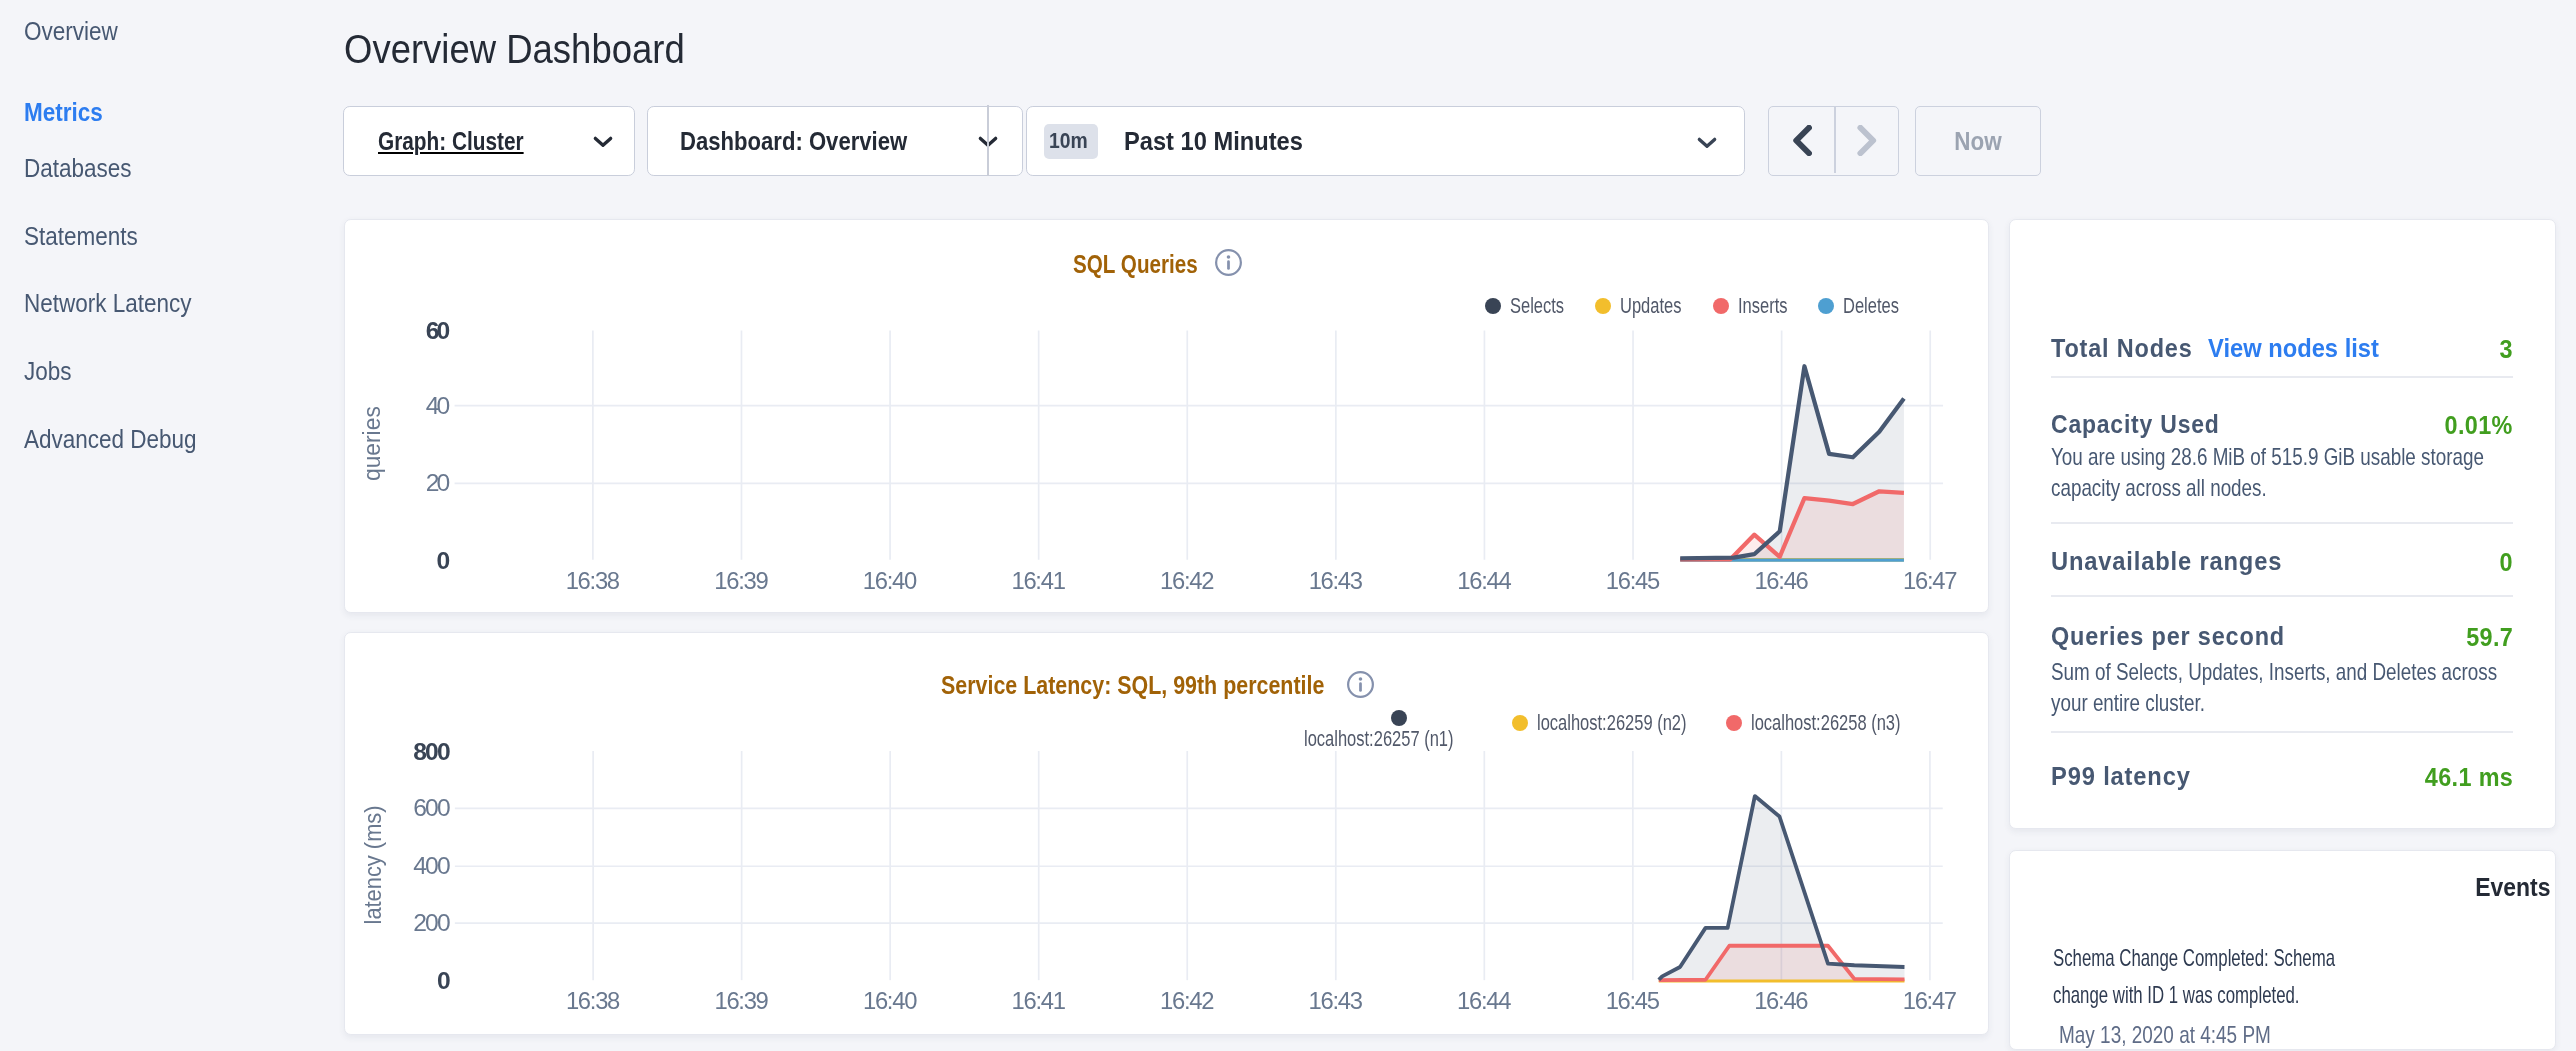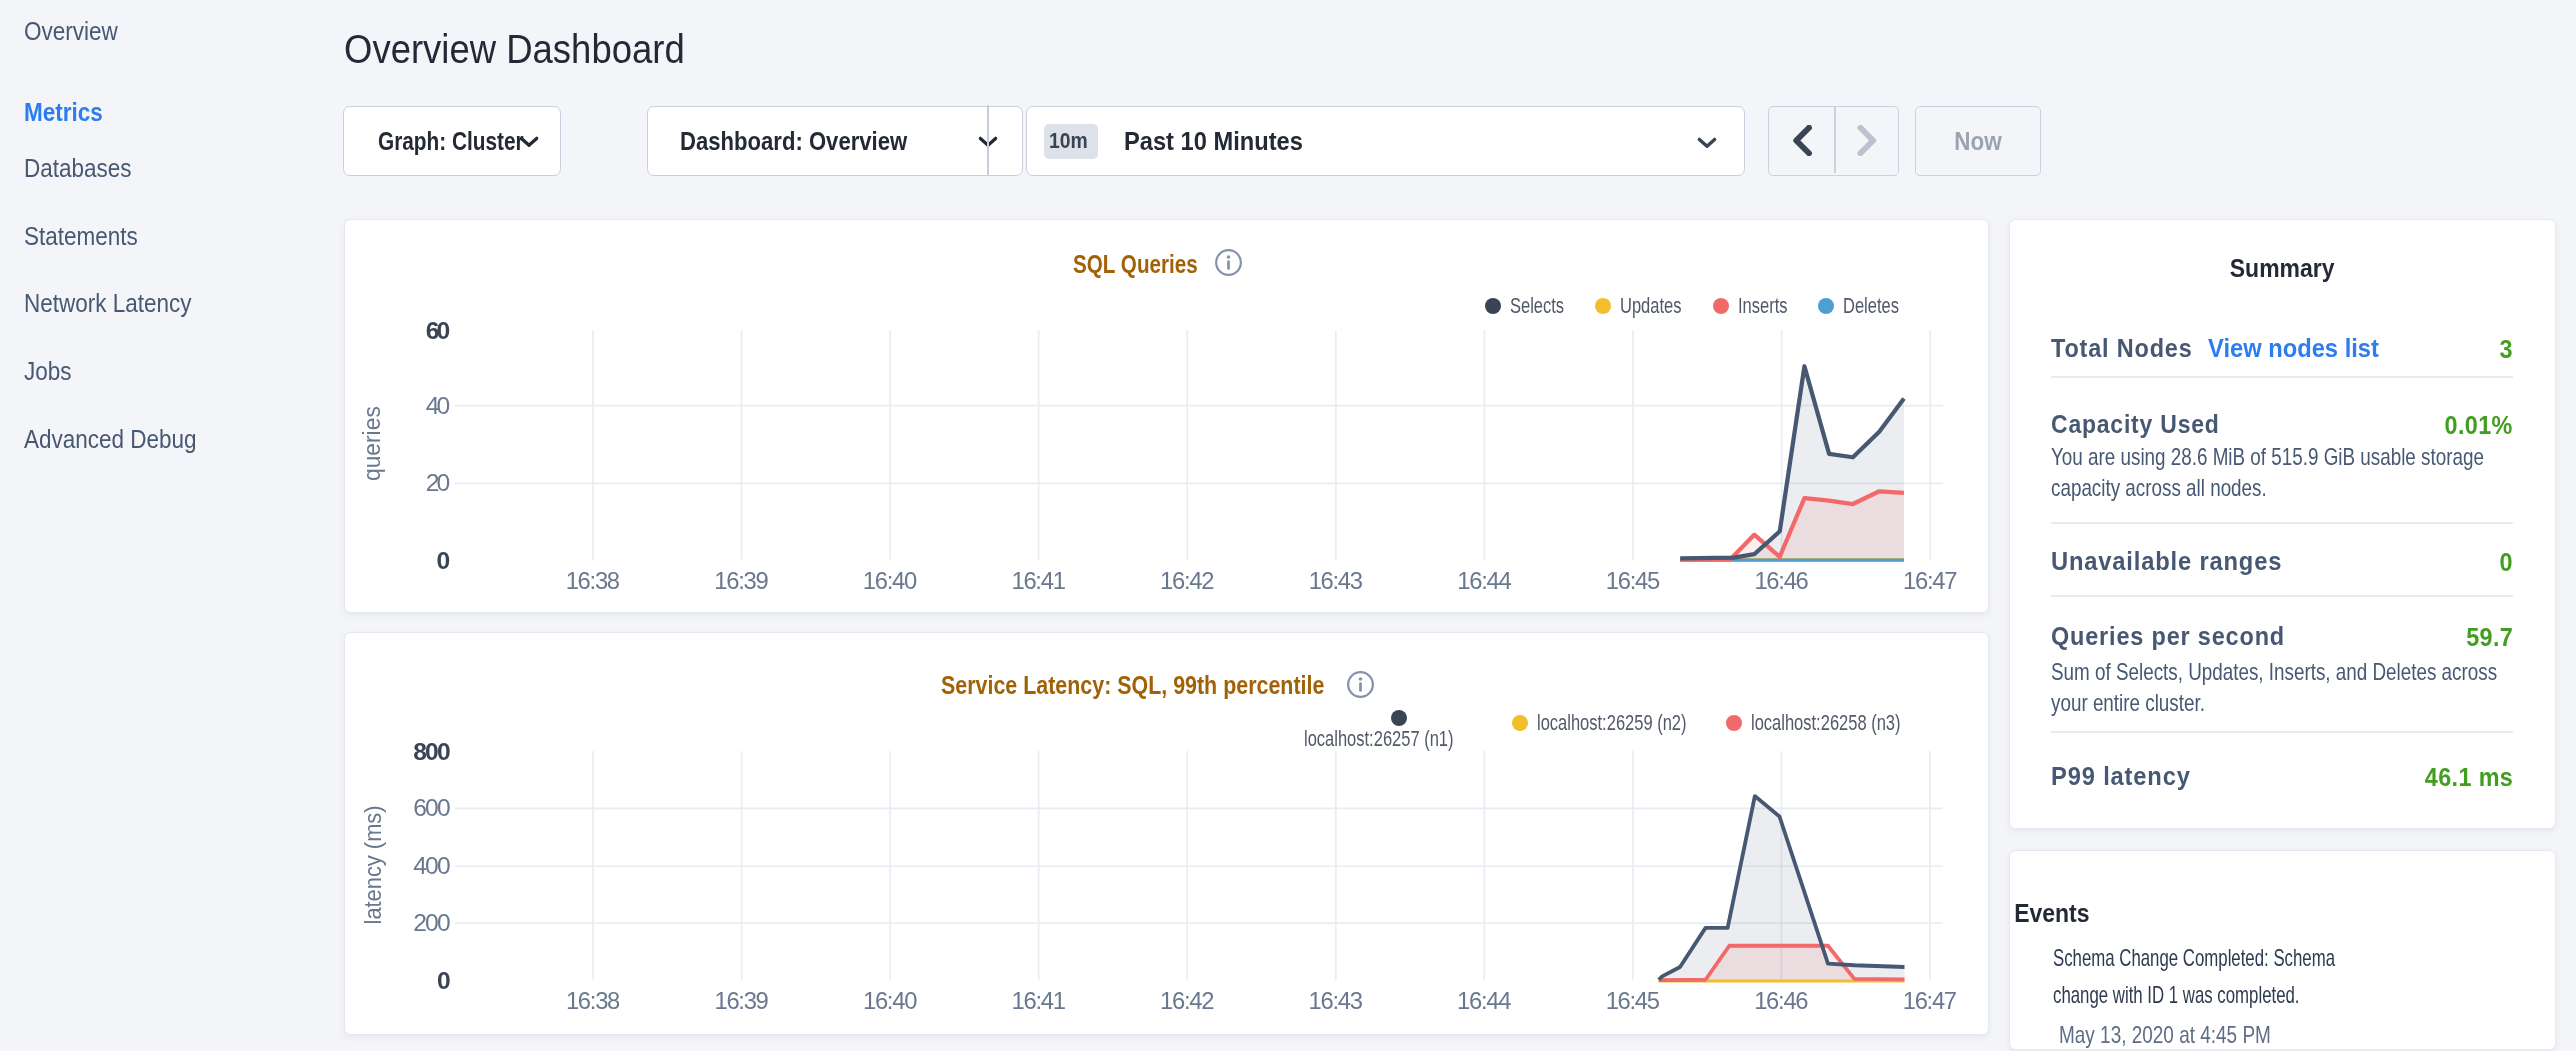--- a/index.html
+++ b/index.html
@@ -27,21 +27,21 @@
 <div class="nav-item" style="top:13.6px;"><span class="cx" style="transform:scaleX(.90);">Overview</span></div>
 <div class="nav-item nav-active" style="top:95px;"><span class="cx" style="transform:scaleX(.90);">Metrics</span></div>
 <div class="nav-item" style="top:151px;"><span class="cx" style="transform:scaleX(.90);">Databases</span></div>
 <div class="nav-item" style="top:219px;"><span class="cx" style="transform:scaleX(.90);">Statements</span></div>
 <div class="nav-item" style="top:286px;"><span class="cx" style="transform:scaleX(.90);">Network Latency</span></div>
 <div class="nav-item" style="top:354px;"><span class="cx" style="transform:scaleX(.90);">Jobs</span></div>
 <div class="nav-item" style="top:422px;"><span class="cx" style="transform:scaleX(.90);">Advanced Debug</span></div>
 
 <div class="abs" style="left:344px; top:28px; font-size:41px; color:#242a35; line-height:43px;"><span class="cx" style="transform:scaleX(.89);">Overview Dashboard</span></div>
 
-<div class="box" style="left:343px; width:218px;">
+<div class="box" style="left:343px; width:292px;text-decoration:underline;">
   <b class="cx" style="margin-left:34px; transform:scaleX(.80);">Graph: Cluster</b>
   <svg class="abs" style="right:20.4px; top:28px;" width="22" height="13.6" viewBox="0 0 26 16">
       <polyline points="4,4 13,12 22,4" fill="none" stroke="#242a35" stroke-width="4" stroke-linecap="round" stroke-linejoin="round"></polyline>
     </svg>
 </div>
 <div class="box" style="left:647px; width:376px;">
   <b class="cx" style="margin-left:32px; transform:scaleX(.85);">Dashboard: Overview</b>
   <svg class="abs" style="right:23px; top:28px;" width="22" height="13.6" viewBox="0 0 26 16">
       <polyline points="4,4 13,12 22,4" fill="none" stroke="#242a35" stroke-width="4" stroke-linecap="round" stroke-linejoin="round"></polyline>
     </svg>
@@ -190,21 +190,20 @@
     <text x="1864.9" y="444" textLength="64">16:47</text>
   </g>
   <path d="M1546,409 L1550,405 L1571,394 L1601,348 L1627,348 L1659,193 L1688,217 L1745,390 L1776,392 L1835,394 L1835,410 L1546,410 Z" fill="rgba(71,88,114,0.11)"></path>
   <path d="M1546,409.5 L1601,409 L1629,369 L1745,369 L1776,408 L1835,408.5 L1835,410 L1546,410 Z" fill="rgba(241,105,105,0.12)"></path>
   <polyline points="1546,410.5 1835,410.5" fill="none" stroke="#f2be2c" stroke-width="3.5"></polyline>
   <polyline points="1546,409.5 1601,409 1629,369 1745,369 1776,408 1835,408.5" fill="none" stroke="#f16969" stroke-width="4.5" stroke-linejoin="round"></polyline>
   <polyline points="1546,409 1550,405 1571,394 1601,348 1627,348 1659,193 1688,217 1745,390 1776,392 1835,394" fill="none" stroke="#475872" stroke-width="4.5" stroke-linejoin="round"></polyline>
 </svg>
 
 <div class="card" style="left:2009px; top:219px; width:547px; height:610px;">
-  <div class="abs" style="left:0; top:34px; width:100%; text-align:center; font-size:25.5px; font-weight:bold; color:#242a35;"><span class="cx" style="transform:scaleX(.90); transform-origin:50% 50%;">Summary</span></div>
   <div class="abs" style="left:41px; top:114px; white-space:nowrap;"><span class="srow-label cx" style="transform:scaleX(.92);">Total Nodes</span><span class="cx" style="font-size:25.5px; font-weight:bold; color:#2d7df0; margin-left:3.4px; transform:scaleX(.93);">View nodes list</span></div>
   <div class="srow-val" style="top:114px;">3</div>
   <div class="sdivider" style="top:156px;"></div>
   <div class="abs srow-label" style="left:41px; top:190px;"><span class="cx" style="transform:scaleX(.90);">Capacity Used</span></div>
   <div class="srow-val" style="top:190px;">0.01%</div>
   <div class="sdesc" style="top:221px;">
       <span class="cx" style="transform:scaleX(.785); white-space:normal; display:block; width:578px;">You are using 28.6 MiB of 515.9 GiB usable storage capacity across all nodes.</span>
     </div>
   <div class="sdivider" style="top:302px;"></div>
   <div class="abs srow-label" style="left:41px; top:327px;"><span class="cx" style="transform:scaleX(.93);">Unavailable ranges</span></div>
@@ -214,19 +213,19 @@
   <div class="srow-val" style="top:402px;">59.7</div>
   <div class="sdesc" style="top:436px;">
       <span class="cx" style="transform:scaleX(.785); white-space:normal; display:block; width:578px;">Sum of Selects, Updates, Inserts, and Deletes across your entire cluster.</span>
     </div>
   <div class="sdivider" style="top:511px;"></div>
   <div class="abs srow-label" style="left:41px; top:542px;"><span class="cx" style="transform:scaleX(.93);">P99 latency</span></div>
   <div class="srow-val" style="top:542px;">46.1 ms</div>
 </div>
 
 <div class="card" style="left:2009px; top:850px; width:547px; height:200px;">
-  <div class="abs" style="left:0; top:48px; width:100%; text-align:left; font-size:25.5px; font-weight:bold; color:#242a35;"><span class="cx" style="transform:scaleX(.90); transform-origin:50% 50%;">Events</span></div>
+  <div class="abs" style="left:0; top:22px; width:100%; text-align:right; font-size:25.5px; font-weight:bold; color:#242a35;"><span class="cx" style="transform:scaleX(.90); transform-origin:50% 50%;">Events</span></div>
   <div class="abs" style="left:43px; top:88px; font-size:24px; line-height:37px; color:#2e3a50;">
       <span class="cx" style="transform:scaleX(.70); white-space:normal; display:block; width:425px;">Schema Change Completed: Schema change with ID 1 was completed.</span>
     </div>
   <div class="abs" style="left:49px; top:170px; font-size:24px; color:#5f6c87;"><span class="cx" style="transform:scaleX(.79);">May 13, 2020 at 4:45 PM</span></div>
 </div>
 
 
 </body></html>

